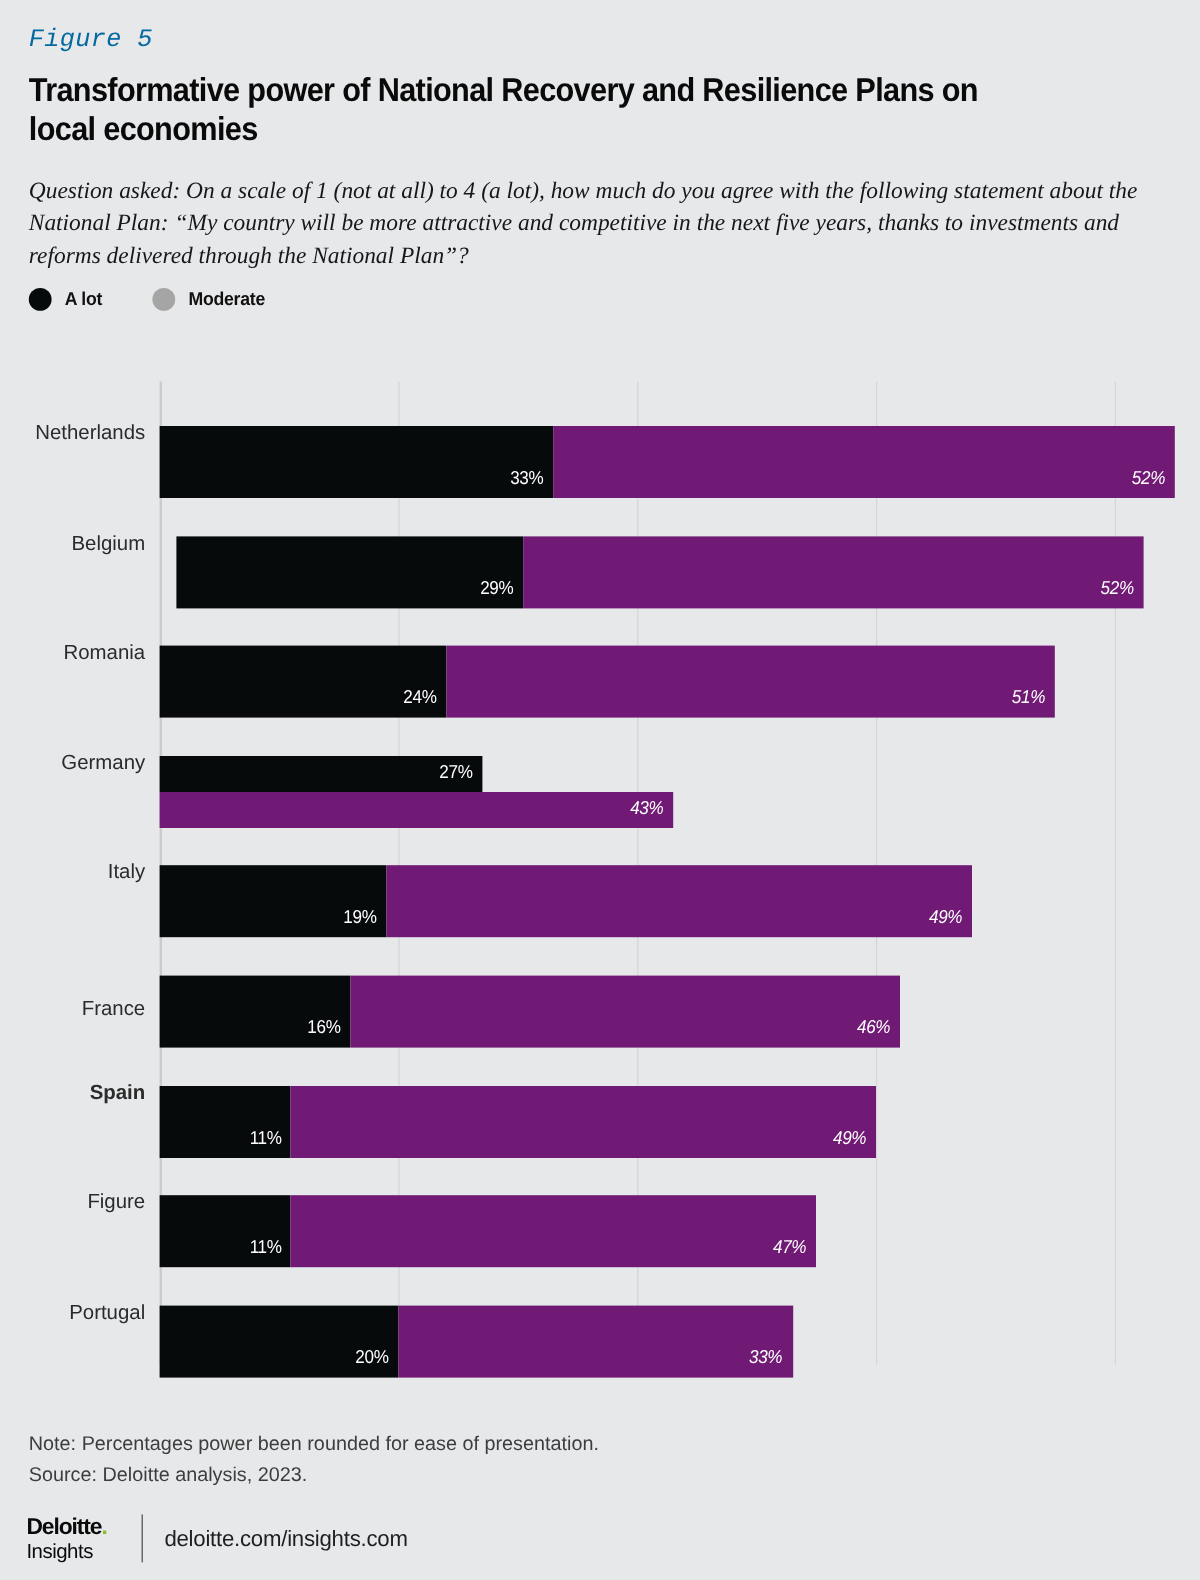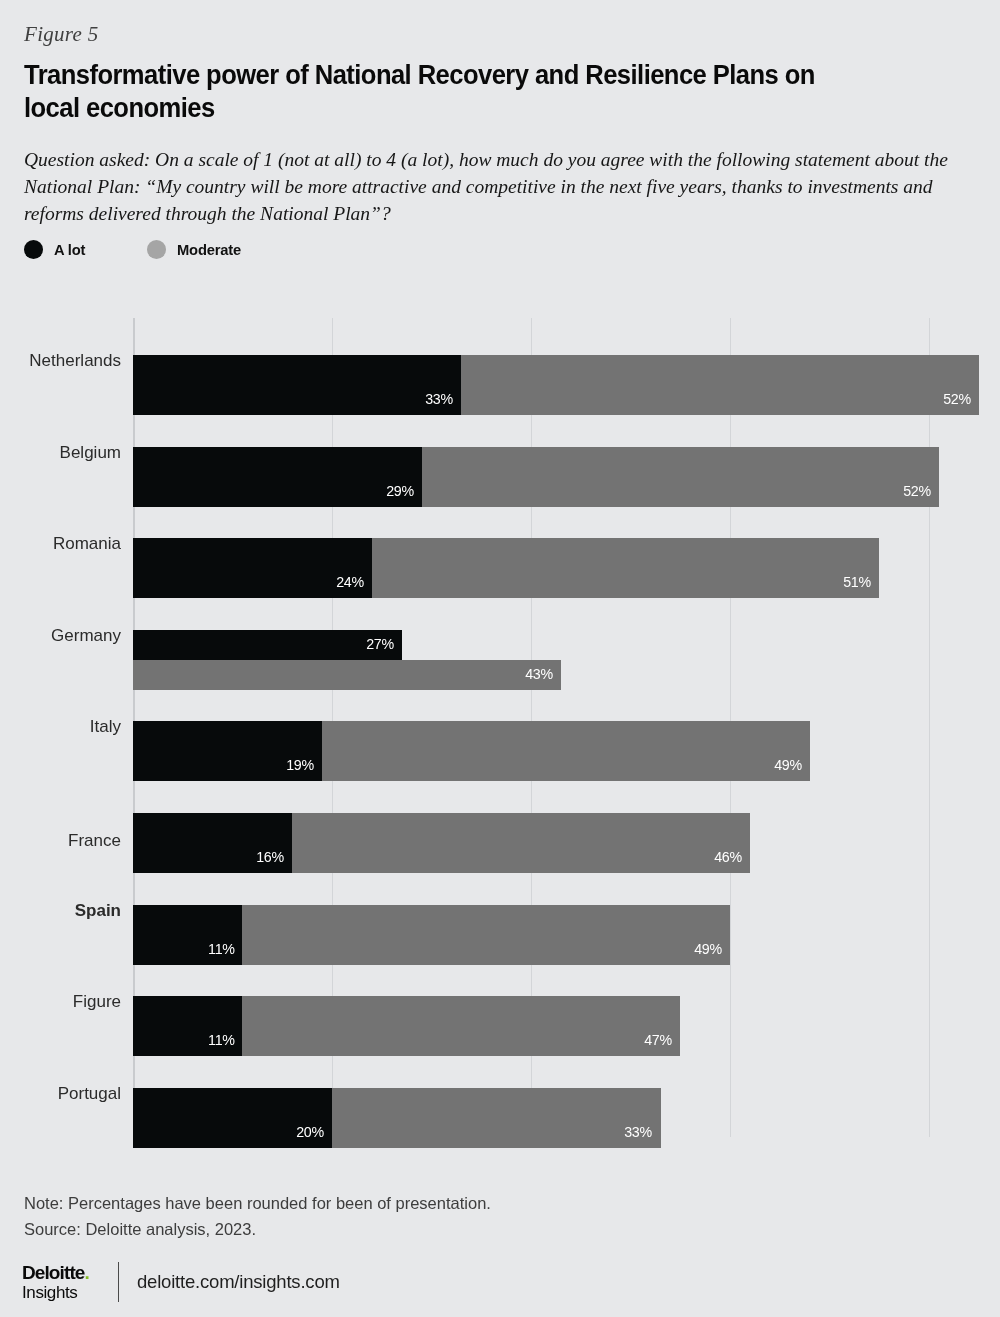--- a/index.html
+++ b/index.html
@@ -14,24 +14,24 @@
     color: #1a1a1a;
     overflow: hidden;
     position: relative;
   }
 
   
   .figure-label {
     position: absolute;
     left: 24px;
     top: 22px;
-    font-family: Liberation Serif, serif;
+    font-family: Liberation Mono, monospace;
     font-style: italic;
     font-size: 21px;
-    color: #404040;
+    color: #0369a1;
     letter-spacing: 0.3px;
   }
   .chart-title {
     position: absolute;
     left: 24px;
     top: 58px;
     width: 880px;
     font-family: "Liberation Sans", sans-serif;
     font-weight: bold;
     font-size: 27.5px;
@@ -52,21 +52,21 @@
     line-height: 27px;
     color: #171717;
   }
 
   
   .legend {
     position: absolute;
     left: 24px;
     top: 240px;
     display: flex;
-    gap: 60px;
+    gap: 40px;
   }
   .legend-item {
     display: flex;
     align-items: center;
     gap: 11px;
   }
   .legend-swatch {
     width: 19px;
     height: 19px;
     border-radius: 50%;
@@ -139,21 +139,21 @@
   }
   .seg {
     height: 100%;
     position: relative;
     display: flex;
     align-items: flex-end;
     justify-content: flex-end;
     box-sizing: border-box;
   }
   .seg-alot  { background: #070a0b; }
-  .seg-mod   { background: #737373; }
+  .seg-mod   { background: #701a75; font-style: italic; }
   .seg-value {
     color: #ffffff;
     font-size: 15.5px;
     font-weight: normal;
     padding: 0 9px 7px 0;
     white-space: nowrap;
     letter-spacing: -0.3px;
     transform: scaleX(0.92);
     transform-origin: right bottom;
   }
@@ -249,21 +249,21 @@
     </div>
   <div class="bars" id="bars">
       <div class="bar-row" style="top: 31px;">
         <div class="seg seg-alot" style="width: 328.458px;">
           <span class="seg-value">33%</span>
         </div>
         <div class="seg seg-mod" style="width: 517.57px;">
           <span class="seg-value">52%</span>
         </div>
       </div>
-      <div class="bar-row" style="top: 122.6px;">
+      <div class="bar-row" style="top: 122.6px; padding-left: 14px;">
         <div class="seg seg-alot" style="width: 288.645px;">
           <span class="seg-value">29%</span>
         </div>
         <div class="seg seg-mod" style="width: 517.57px;">
           <span class="seg-value">52%</span>
         </div>
       </div>
       <div class="bar-row" style="top: 214.2px;">
         <div class="seg seg-alot" style="width: 238.879px;">
           <span class="seg-value">24%</span>
@@ -317,21 +317,21 @@
           <span class="seg-value">20%</span>
         </div>
         <div class="seg seg-mod" style="width: 328.458px;">
           <span class="seg-value">33%</span>
         </div>
       </div>
     </div>
 </div>
 
 <div class="notes">
-  <div>Note: Percentages have been rounded for been of presentation.</div>
+  <div>Note: Percentages power been rounded for ease of presentation.</div>
   <div>Source: Deloitte analysis, 2023.</div>
 </div>
 
 <div class="footer-brand">
   <div class="logo">
     <span class="logo-top"><span>Deloitte</span><span class="logo-dot">.</span></span>
     <span class="logo-bottom">Insights</span>
   </div>
   <div class="divider"></div>
   <div class="footer-url">deloitte.com/insights.com</div>

